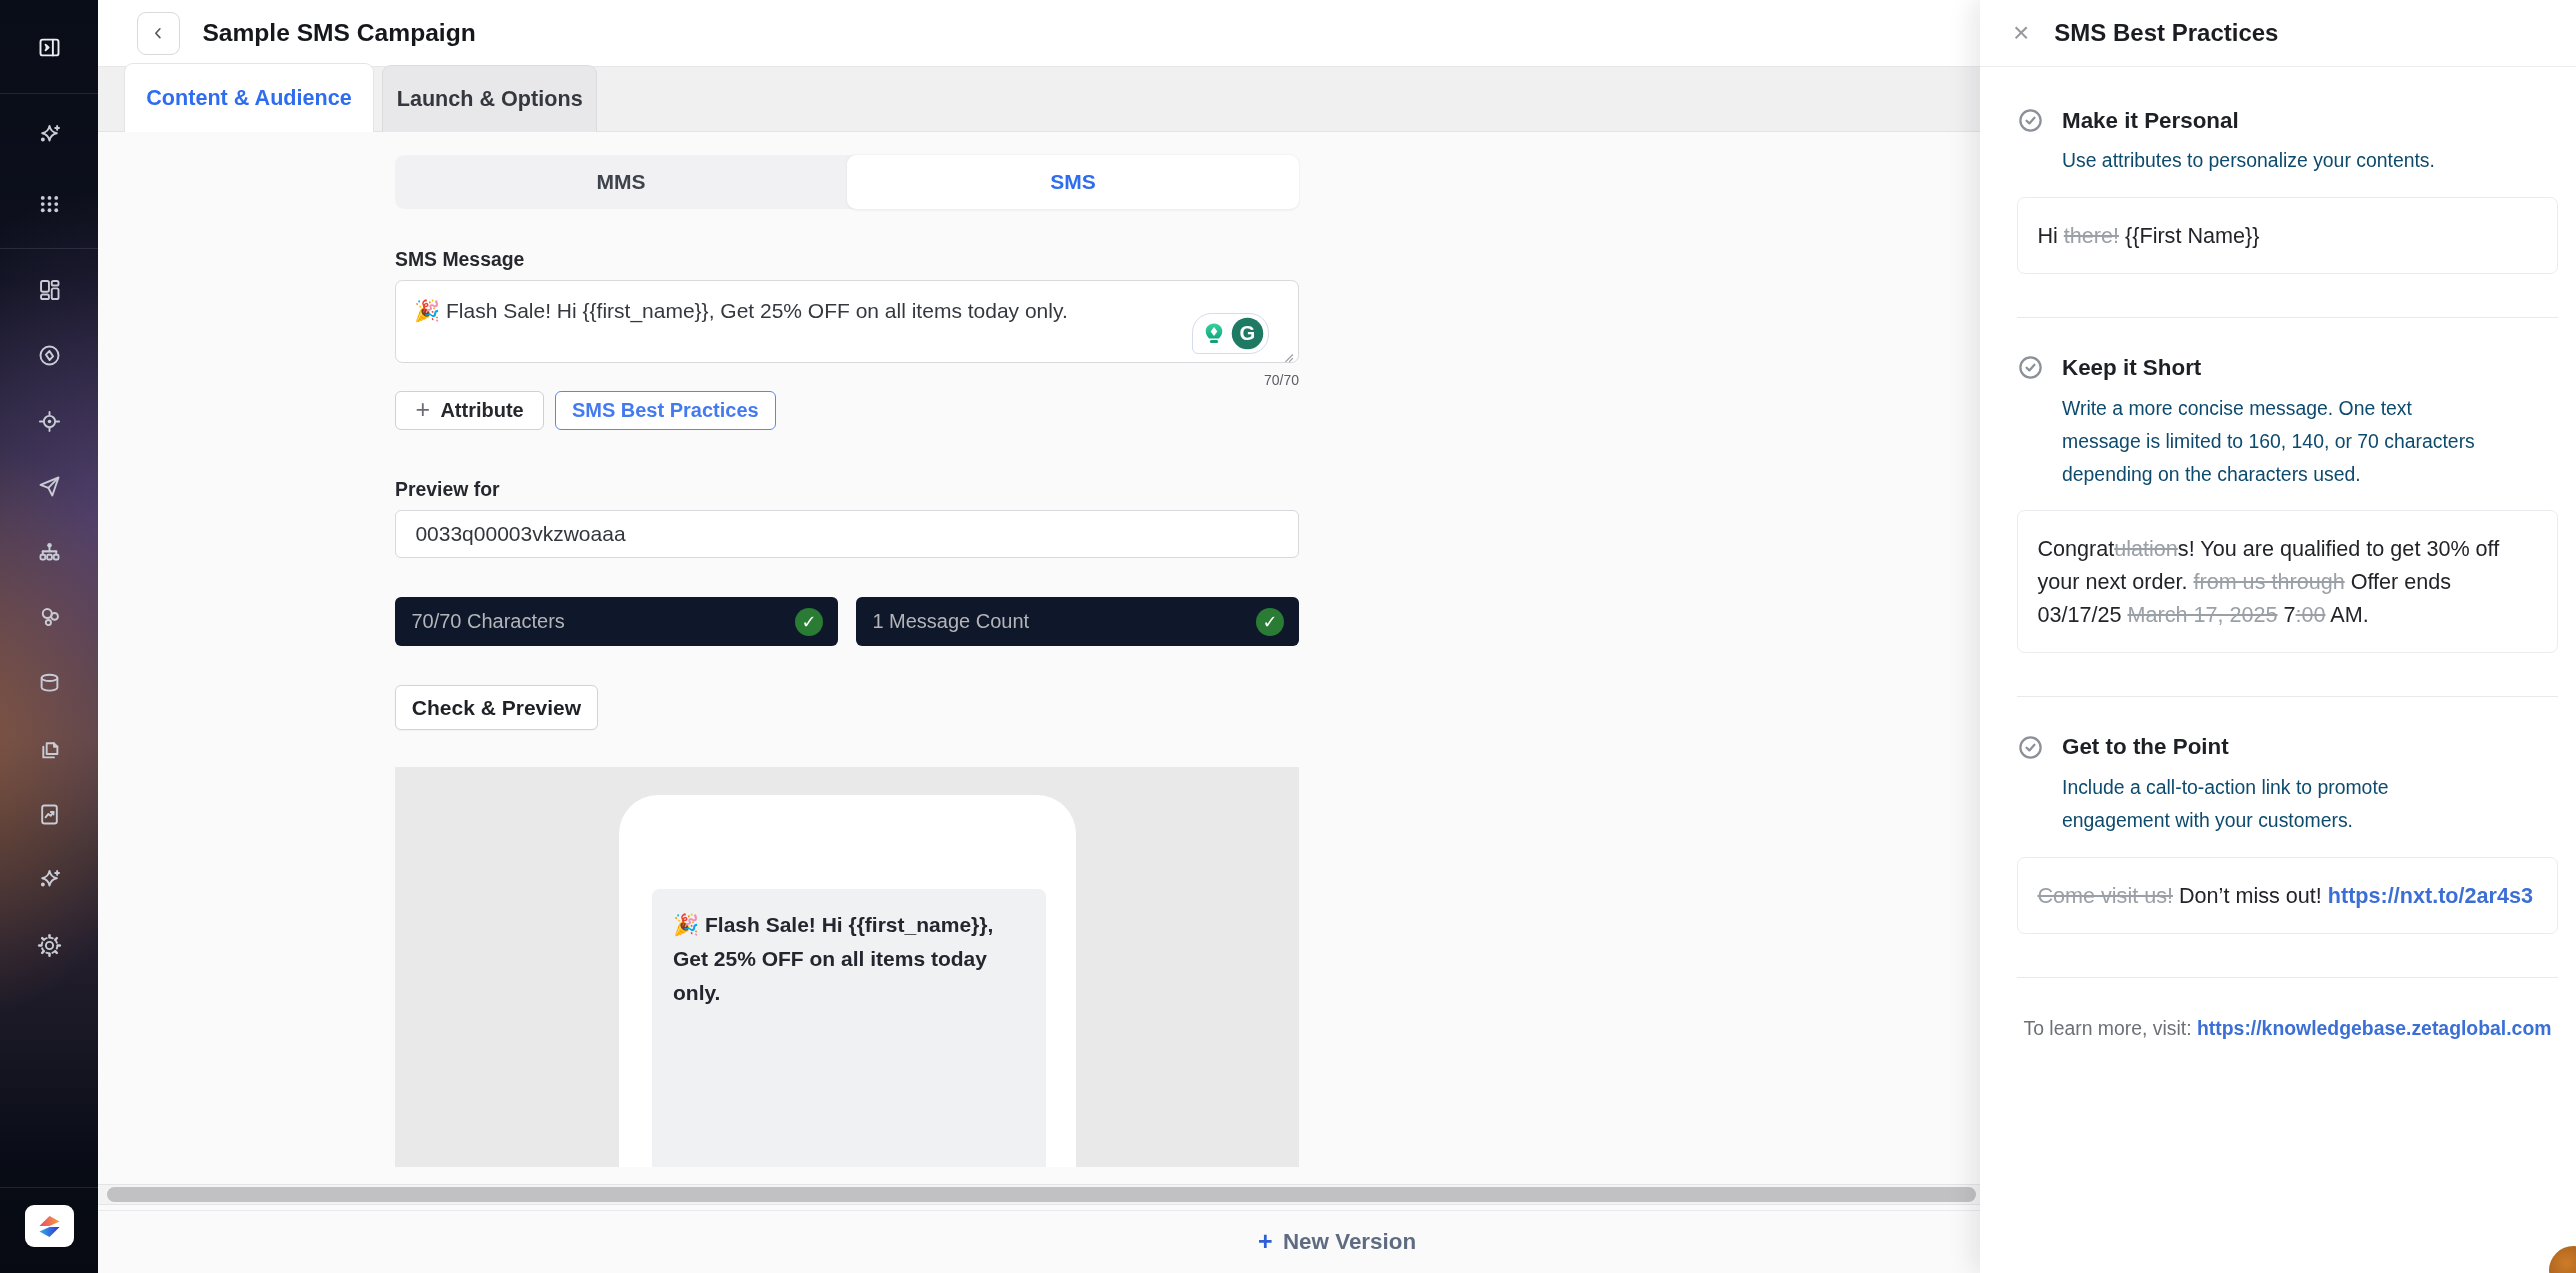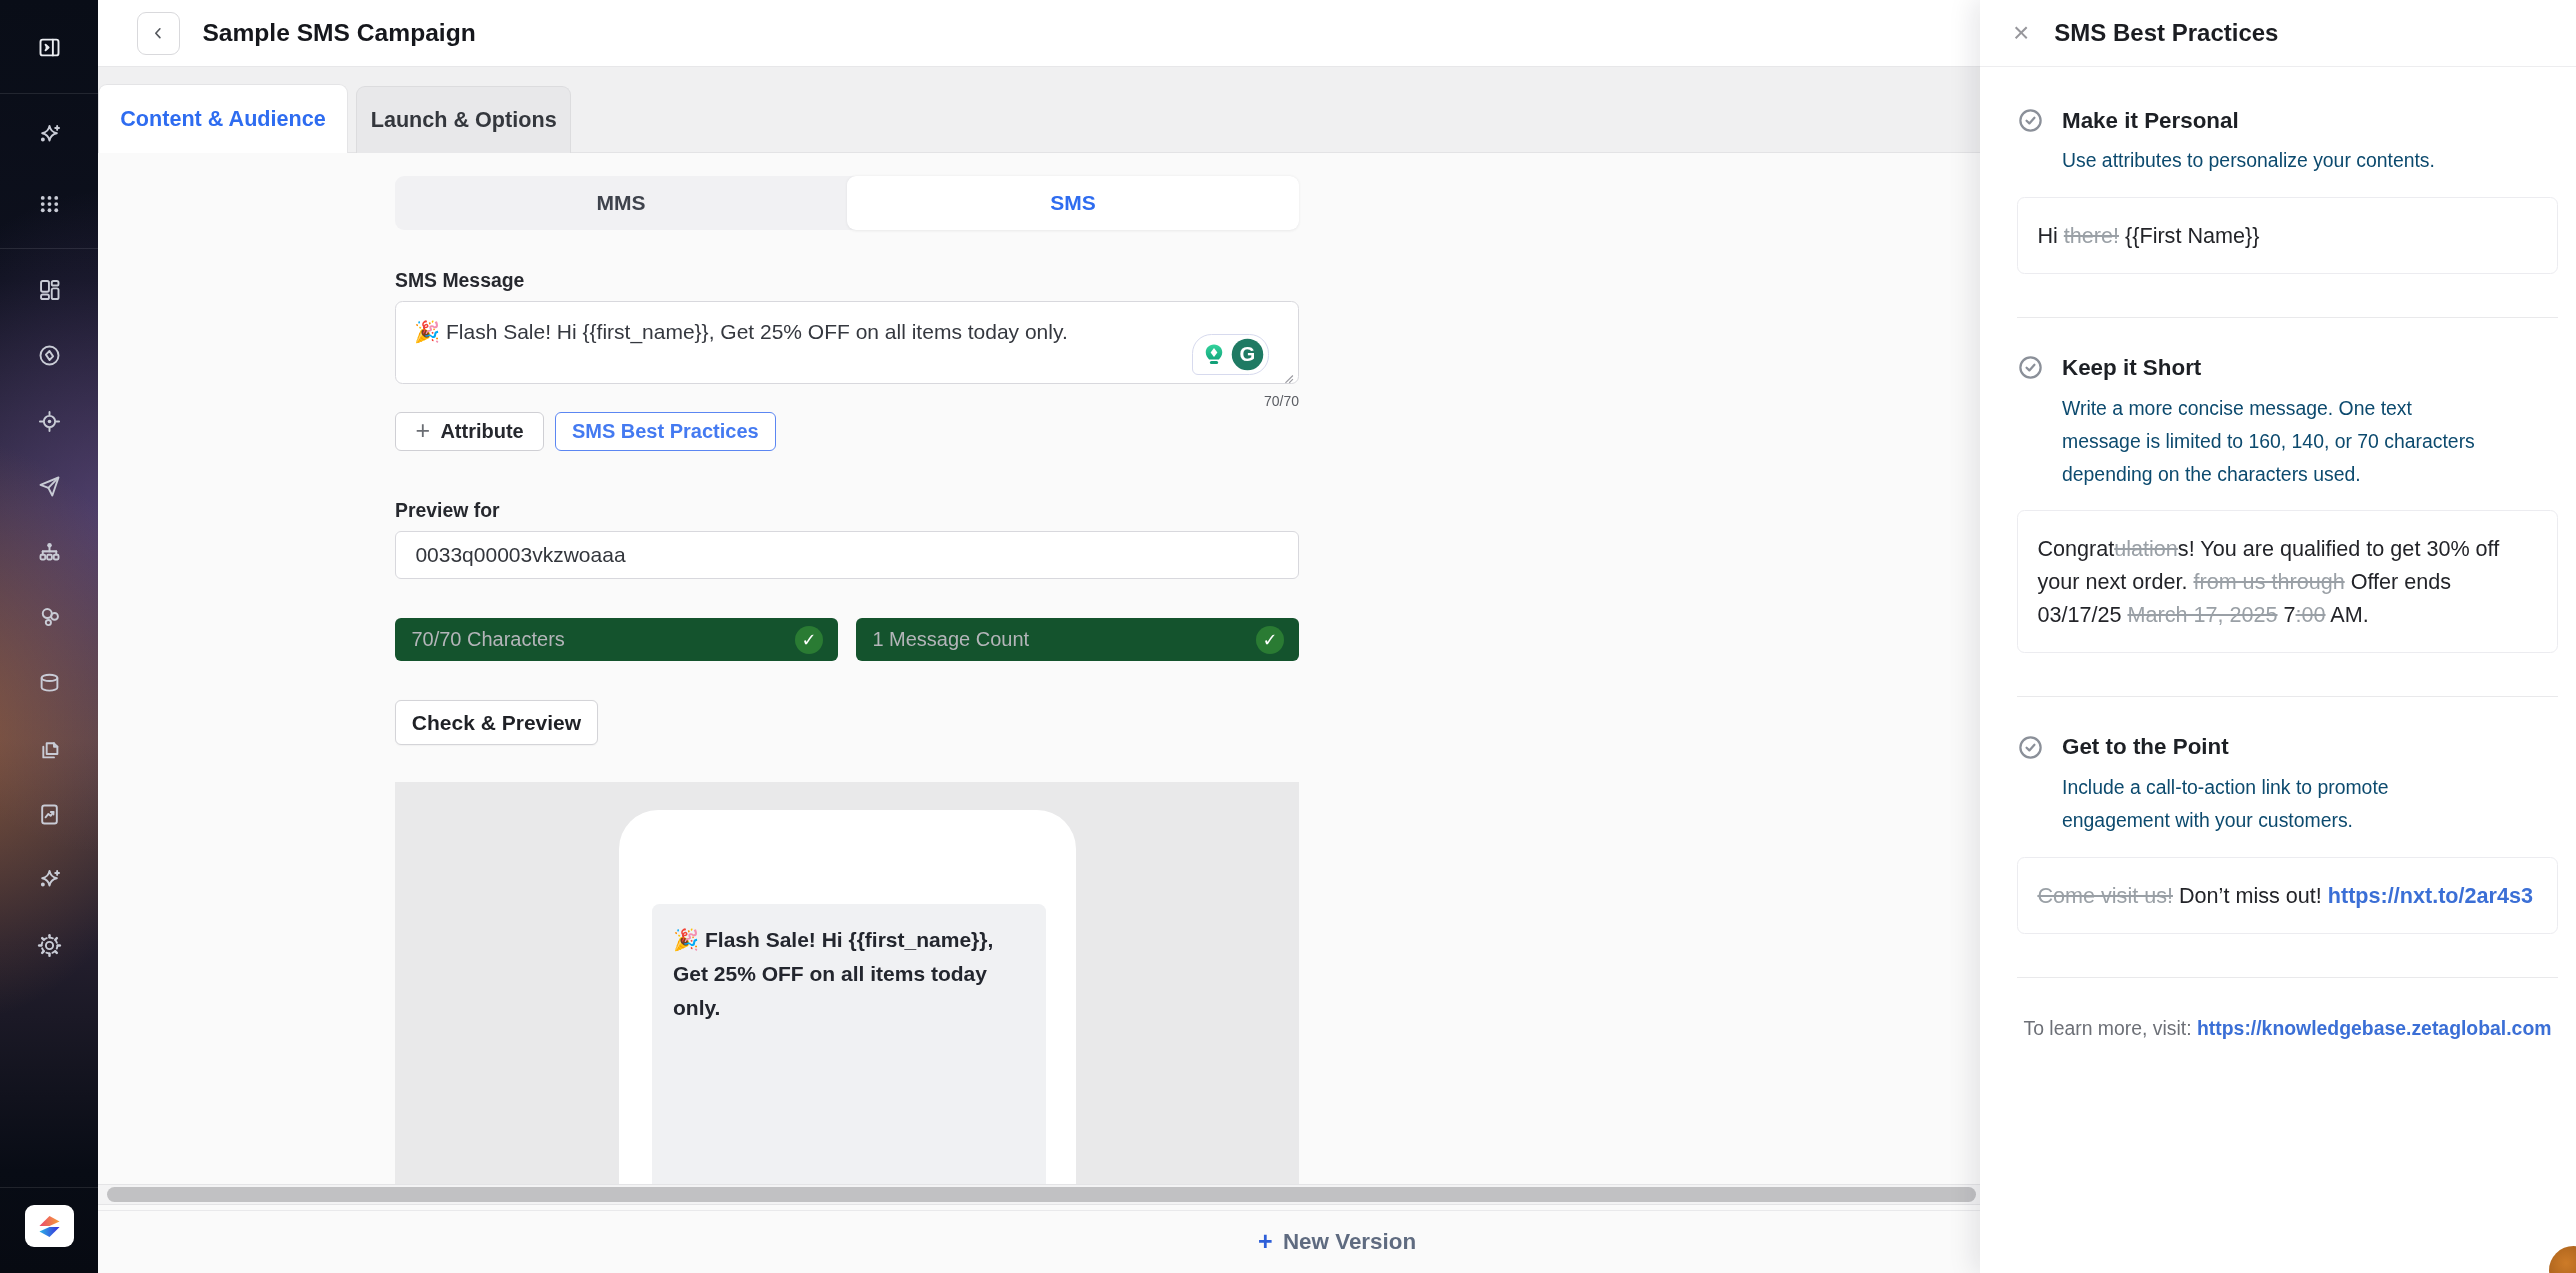--- a/index.html
+++ b/index.html
@@ -24,22 +24,22 @@
   
   .main { position:absolute; left:98px; top:0; right:0; height:1273px; }
   .app-header { position:relative; height:67px; background:#fff; border-bottom:0.7px solid #e7e7e9;
     display:flex; align-items:center; }
   .back-btn { margin-left:39px; width:43px; height:43px; background:#fff; border:0.7px solid #d9d9dc;
     border-radius:9px; display:flex; align-items:center; justify-content:center; cursor:pointer; }
   .back-btn svg { width:16.4px; height:16.4px; stroke:#55585e; stroke-width:2.4; fill:none;
     stroke-linecap:round; stroke-linejoin:round; }
   .page-title { margin-left:22.4px; font-size:24.6px; font-weight:700; color:#15171c; }
 
-  .tabbar { position:relative; height:86px; background:#f0f0f1; border-bottom:0.7px solid #e3e3e5;
-    display:flex; align-items:flex-end; }
+  .tabbar { position:relative; height:65px; background:#f0f0f1; border-bottom:0.7px solid #e3e3e5;
+    display:flex; align-items:flex-end; padding-left:26px; }
   .tab { height:69px; display:flex; align-items:center; justify-content:center;
     border-top-left-radius:9px; border-top-right-radius:9px; font-size:21.6px; font-weight:700;
     cursor:pointer; margin-bottom:-0.7px; }
   .tab.active { width:250px; background:#fff; color:#2e6cf0; border:0.7px solid #e4e4e6; border-bottom:none; }
   .tab.inactive { width:215px; background:#e8e8ea; color:#34373d; border:0.7px solid #dcdcde;
     border-bottom:none; margin-left:8.2px; height:67px; }
 
   .content { position:relative; height:1035px; overflow:hidden; background:#fafafa; }
   .col { position:absolute; left:297px; top:0; width:904px; }
 
@@ -63,21 +63,21 @@
     align-items:center; justify-content:center; cursor:pointer; background:#fff; }
   .attr-btn { border:0.7px solid #cfcfd4; color:#26282e; padding:0 19.4px; }
   .attr-btn .plus { color:#6a6d73; font-weight:400; font-size:25px; margin-right:10.4px; margin-top:-3px; }
   .bp-btn { border:1.5px solid #5b86f2; color:#447af1; padding:0 16.4px; }
 
   .text-input { margin-top:9px; width:100%; height:48px; background:#fff; border:0.7px solid #d8d8dd;
     border-radius:6px; font-family:"Liberation Sans", sans-serif; font-size:21px; color:#33363c;
     padding:0 19.4px; outline:none; }
 
   .badge-row { margin-top:39px; display:flex; gap:18px; }
-  .badge { flex:1; height:43px; background:#14532d; border-radius:6px; display:flex;
+  .badge { flex:1; height:49px; background:#0f172a; border-radius:6px; display:flex;
     align-items:center; font-size:20px; color:#b4b5b9; padding:0 15px 0 16.4px; }
   .badge-check { margin-left:auto; width:28px; height:28px; border-radius:50%; background:#2a7b33;
     color:#fff; font-size:18px; display:flex; align-items:center; justify-content:center; }
 
   .check-btn { margin-top:39px; width:203px; height:45px; background:#fff; border:0.7px solid #d4d4d8;
     border-radius:6px; font-size:21px; font-weight:700; color:#1f2126; cursor:pointer;
     box-shadow:0 0.7px 1.5px rgba(0,0,0,.04); }
 
   .preview-stage { margin-top:37px; height:417px; background:#e9e9ea; overflow:hidden; position:relative; }
   .phone { position:absolute; left:224px; top:27.6px; width:457px; height:522px; background:#fff;

